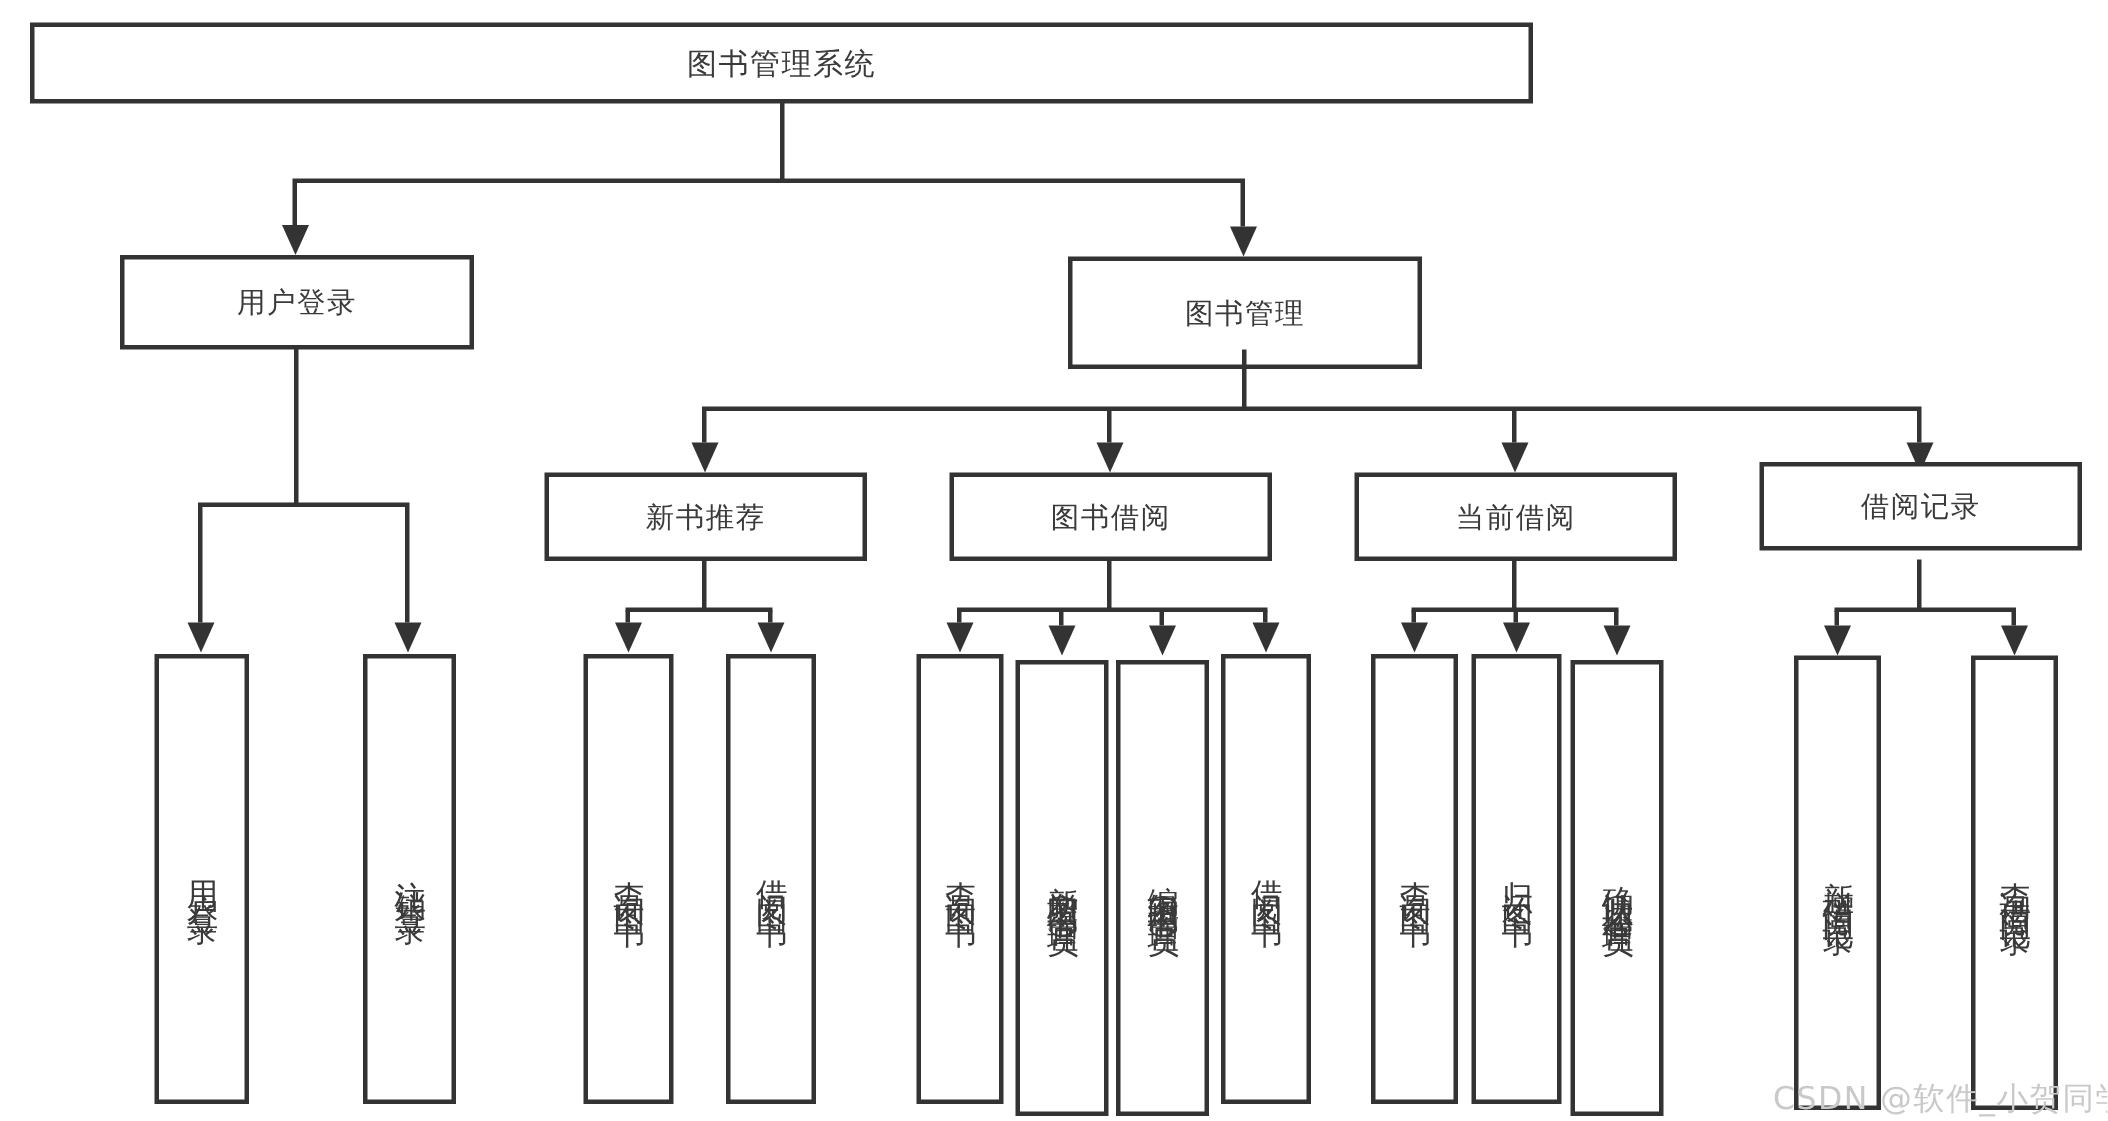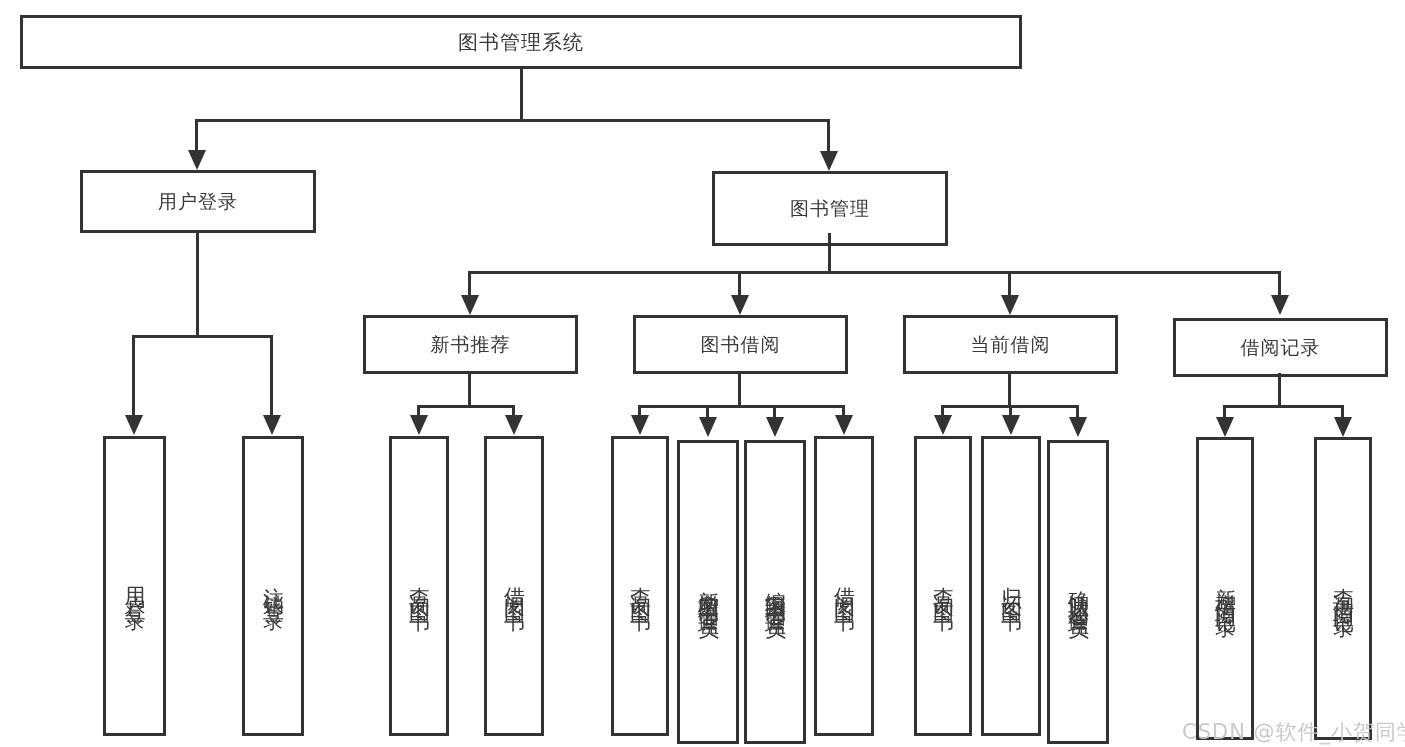--- a/index.html
+++ b/index.html
@@ -68,21 +68,21 @@
 
   <div class="box" style="left:633px; top:315px; width:215px; height:59px;">
     <span class="hlabel">图书借阅</span>
   </div>
   <div class="box" style="left:363px; top:315px; width:215px; height:59px;">
     <span class="hlabel">新书推荐</span>
   </div>
   <div class="box" style="left:903px; top:315px; width:215px; height:59px;">
     <span class="hlabel">当前借阅</span>
   </div>
-  <div class="box" style="left:1173px; top:318px; width:215px; height:59px;">
+  <div class="box" style="left:1173px; top:308px; width:215px; height:59px;">
     <span class="hlabel">借阅记录</span>
   </div>
 
   <div class="vline" style="left:468px; top:373px; height:35px;"></div>
   <div class="hline" style="left:417px; top:405px; width:98px;"></div>
   <div class="arrow" style="left:417px; top:407px; height:8px;"></div>
   <div class="arrow" style="left:512px; top:407px; height:8px;"></div>
 
   <div class="vline" style="left:738px; top:373px; height:35px;"></div>
   <div class="hline" style="left:638px; top:405px; width:207px;"></div>

